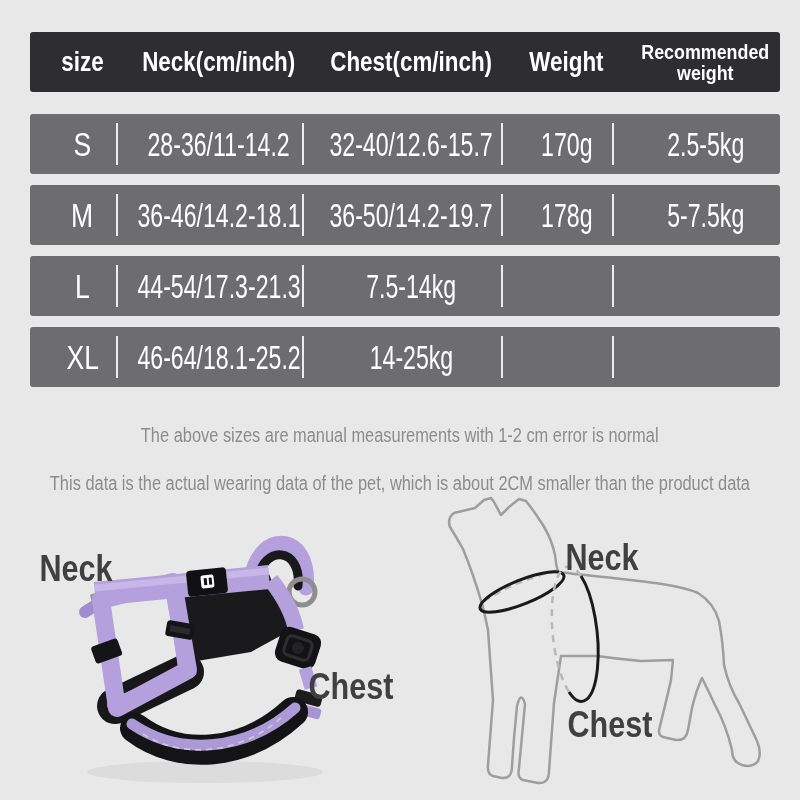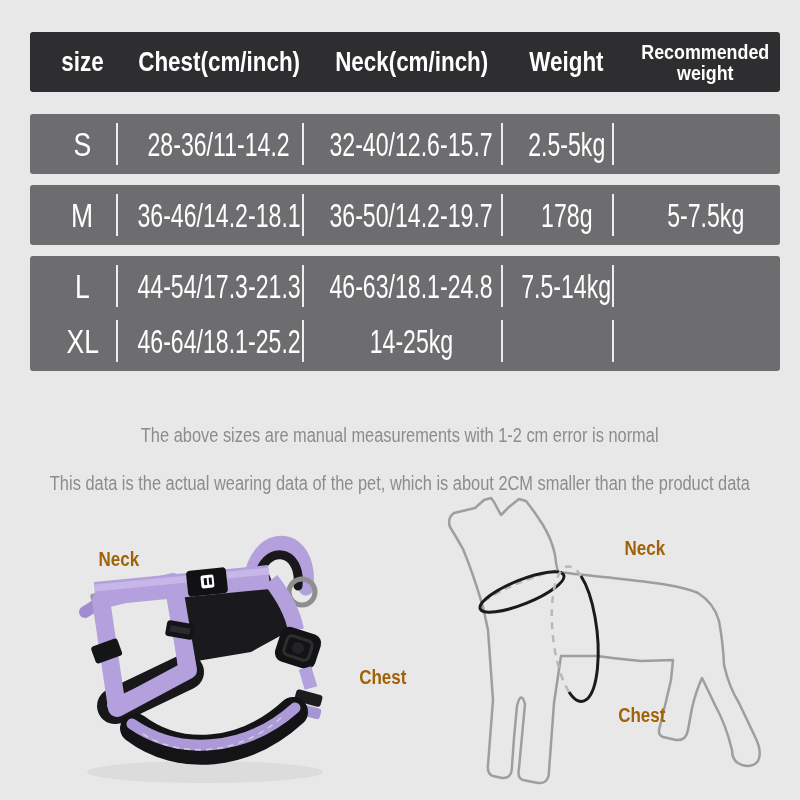--- a/index.html
+++ b/index.html
@@ -45,46 +45,46 @@
   
   .note-line{
     position:absolute;left:0;width:800px;display:flex;justify-content:center;
     color:#8c8c8c;font-size:20px;white-space:nowrap;
   }
   .note-line span{display:inline-block;transform:scaleX(0.82);transform-origin:center;}
   .note-1{top:424px;}
   .note-2{top:472px;}
   
   .diag-label{
-    position:absolute;width:110px;text-align:right;
-    color:#a16207;font-weight:700;font-size:20px;
+    position:absolute;width:110px;text-align:left;
+    color:#404040;font-weight:700;font-size:36px;
   }
   .diag-label span{display:inline-block;transform:scaleX(0.85);transform-origin:center;}
   .lbl-harness-neck{left:33px;top:548px;}
   .lbl-harness-chest{left:301px;top:666px;}
   .lbl-dog-neck{left:559px;top:537px;}
   .lbl-dog-chest{left:560px;top:704px;}
   
   .harness-wrap{position:absolute;left:55px;top:500px;width:290px;height:295px;}
   .dog-wrap{position:absolute;left:420px;top:478px;width:370px;height:322px;}
 </style>
 </head>
 <body>
 
 <div class="size-table">
 
   <div class="t-row t-head">
     <div class="cell">
       <span class="head-txt">size</span>
     </div>
     <div class="cell">
+      <span class="head-txt">Neck(cm/inch)</span>
+    </div>
+    <div class="cell">
       <span class="head-txt">Chest(cm/inch)</span>
-    </div>
-    <div class="cell">
-      <span class="head-txt">Neck(cm/inch)</span>
     </div>
     <div class="cell">
       <span class="head-txt">Weight</span>
     </div>
     <div class="cell">
       <span class="head-txt2">
         <span>Recommended</span><br>
         <span>weight</span>
       </span>
     </div>
@@ -94,20 +94,23 @@
     <div class="cell">
         <span class="size-txt">S</span>
       </div>
     <div class="cell">
         <span class="cell-txt">28-36/11-14.2</span>
       </div>
     <div class="cell">
         <span class="cell-txt">32-40/12.6-15.7</span>
       </div>
     <div class="cell">
+        <span class="cell-txt">170g</span>
+      </div>
+    <div class="cell">
         <span class="cell-txt">2.5-5kg</span>
       </div>
     <div class="vdiv vd1"></div>
     <div class="vdiv vd2"></div>
     <div class="vdiv vd3"></div>
     <div class="vdiv vd4"></div>
   </div>
 
   <div class="t-row t-data" style="top:153px">
     <div class="cell">
@@ -132,32 +135,29 @@
   </div>
 
   <div class="t-row t-data" style="top:224px">
     <div class="cell">
         <span class="size-txt">L</span>
       </div>
     <div class="cell">
         <span class="cell-txt">44-54/17.3-21.3</span>
       </div>
     <div class="cell">
-        <span class="cell-txt">46-63/18.1-24.8</span>
-      </div>
-    <div class="cell">
         <span class="cell-txt">7.5-14kg</span>
       </div>
     <div class="vdiv vd1"></div>
     <div class="vdiv vd2"></div>
     <div class="vdiv vd3"></div>
     <div class="vdiv vd4"></div>
   </div>
 
-  <div class="t-row t-data" style="top:279px">
+  <div class="t-row t-data" style="top:295px">
     <div class="cell">
         <span class="size-txt">XL</span>
       </div>
     <div class="cell">
         <span class="cell-txt">46-64/18.1-25.2</span>
       </div>
     <div class="cell">
         <span class="cell-txt">14-25kg</span>
       </div>
     <div class="vdiv vd1"></div>

